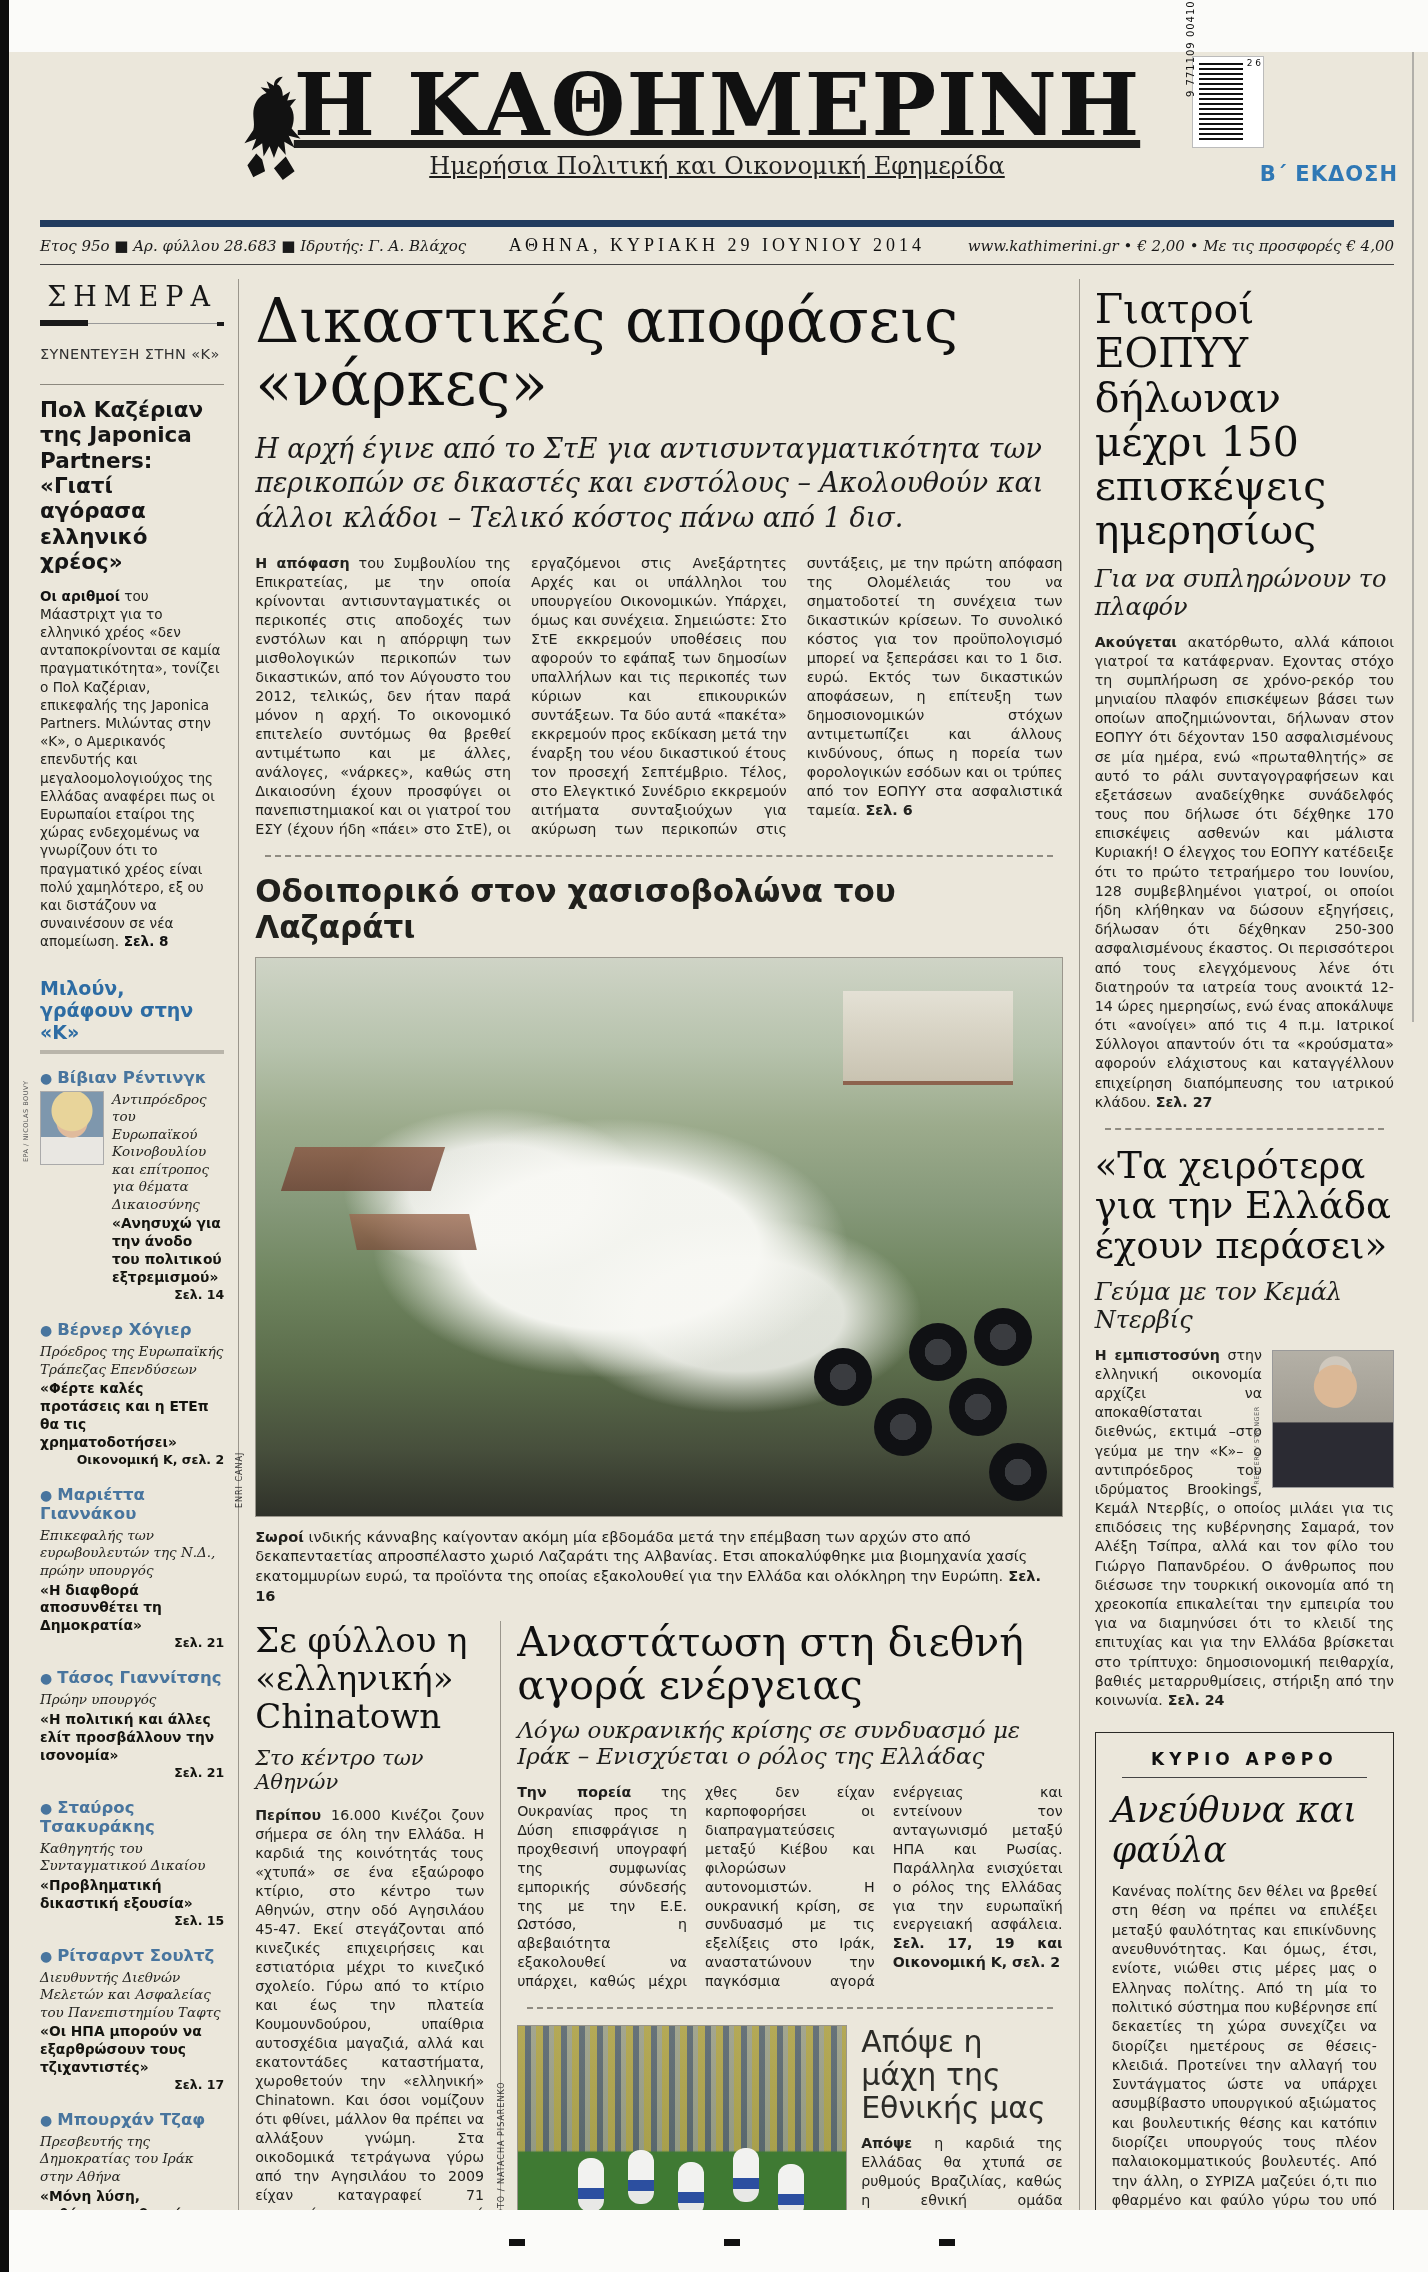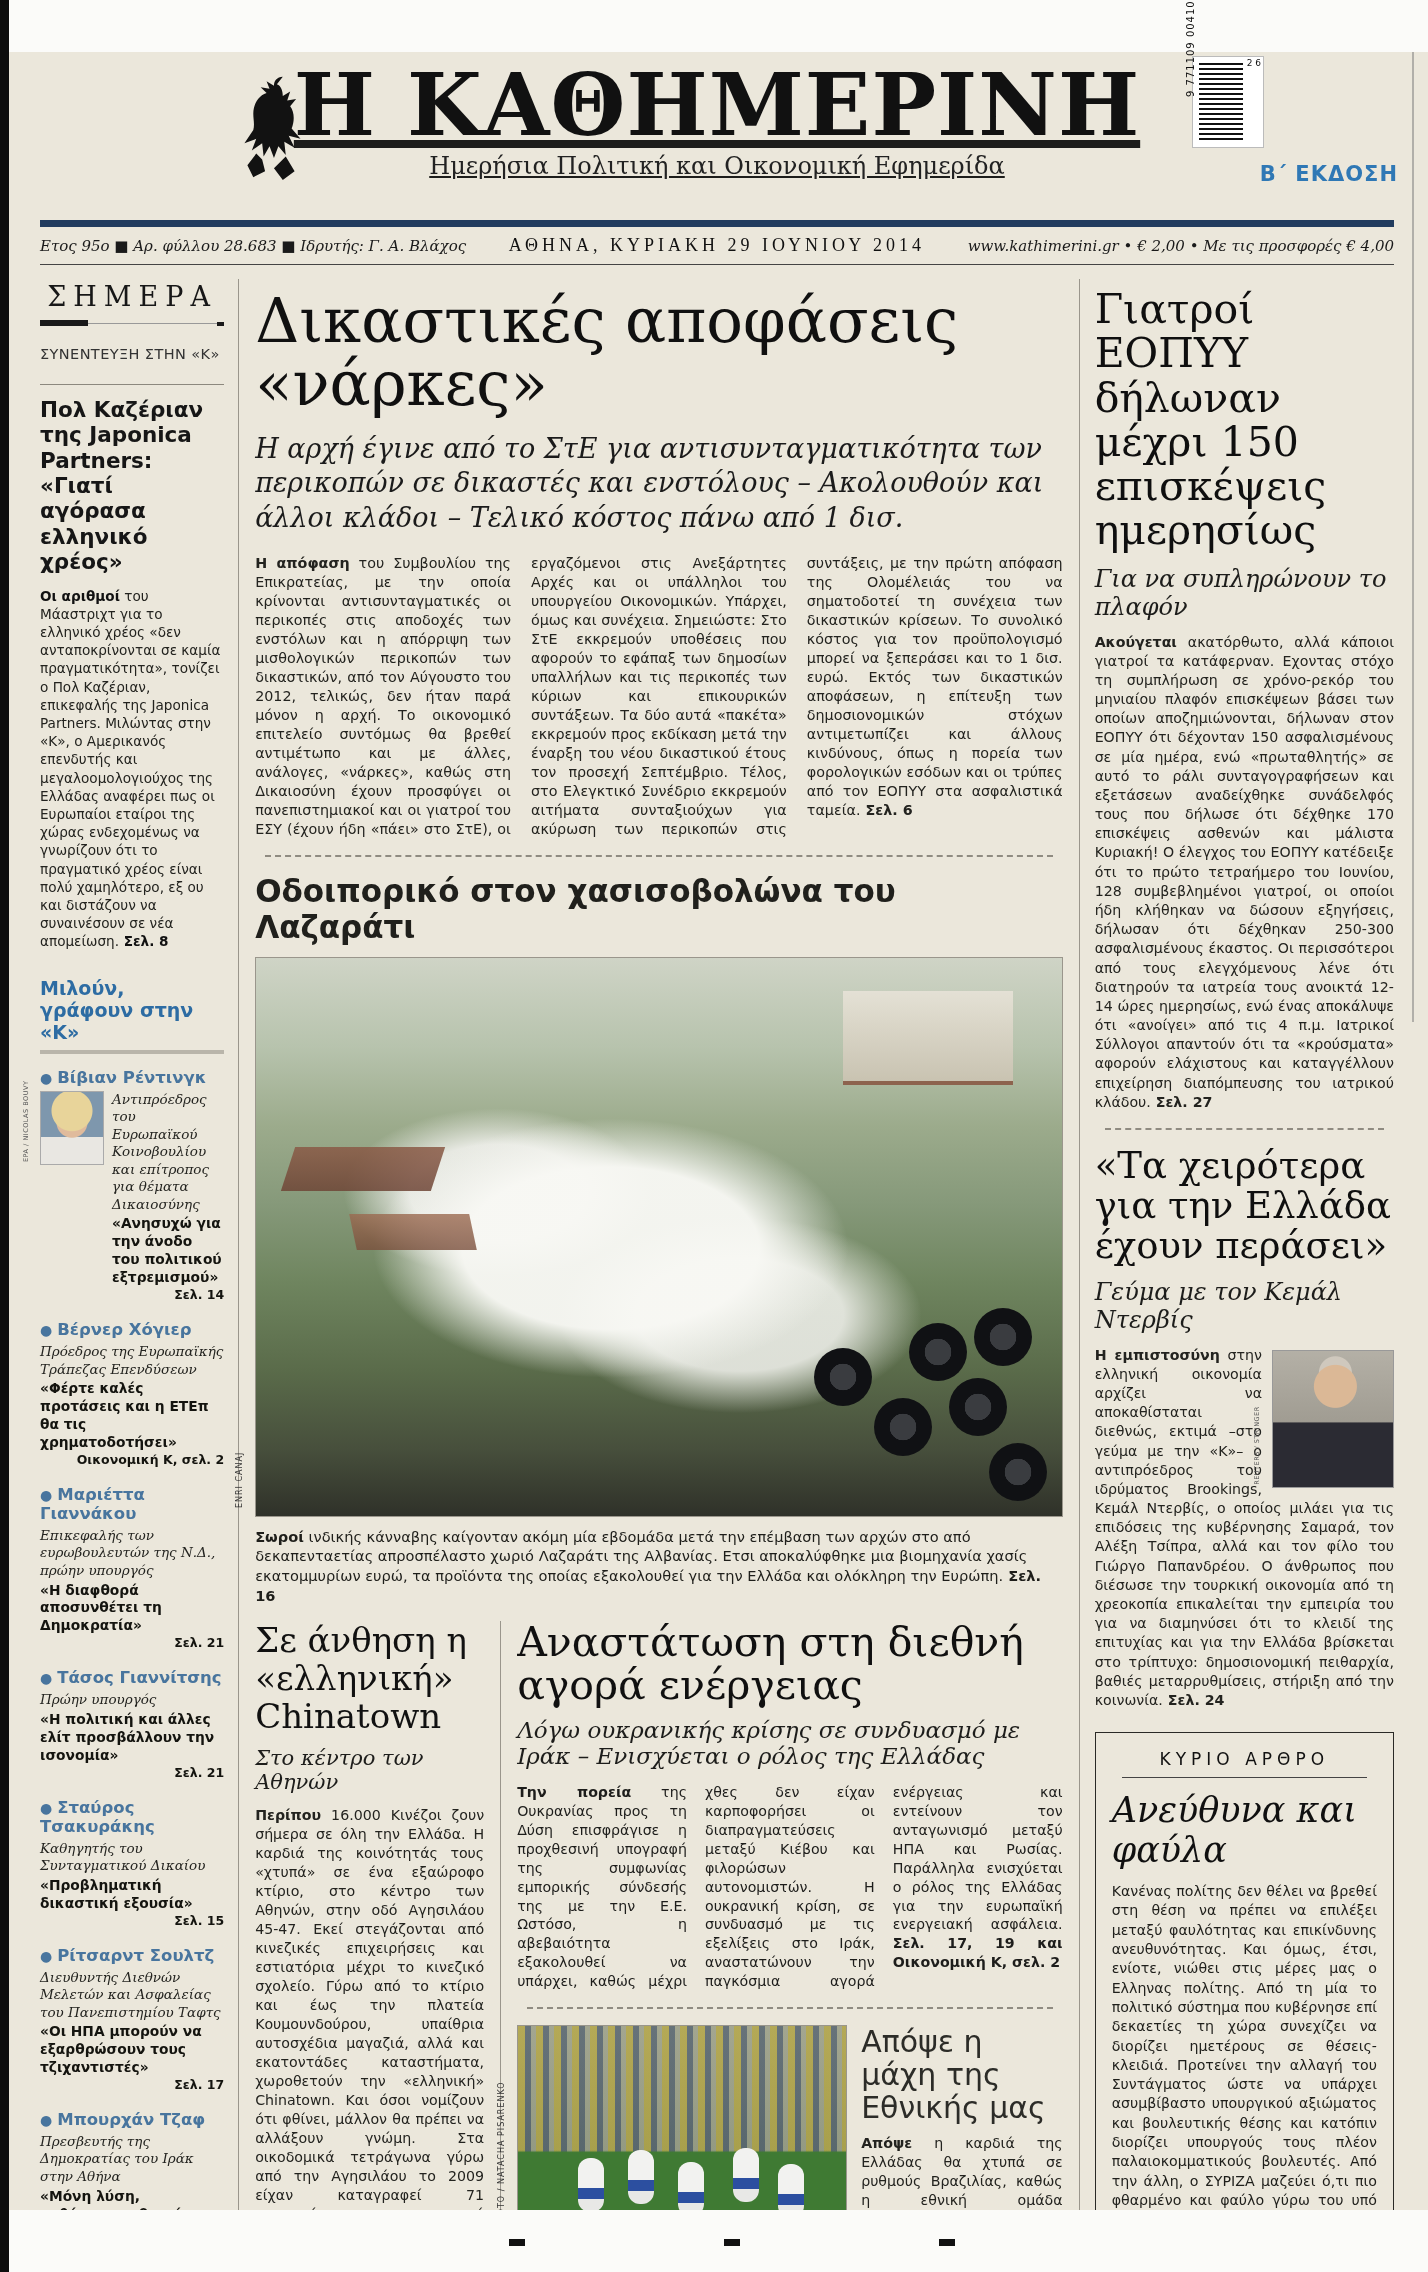--- a/index.html
+++ b/index.html
@@ -100,21 +100,21 @@
   .r-hl { font-family:"DejaVu Serif", serif; font-size:41px; line-height:1.08; color:#0f0f0f; margin-top:8px; }
   .r-sub { font-family:"DejaVu Serif", serif; font-style:italic; font-size:24px; margin:12px 0 12px; }
   .r-body { font-size:14.2px; line-height:1.35; text-align:justify; color:#23231f; }
   .dervis-photo { float:right; width:122px; height:138px; margin:4px 0 6px 10px; border:1px solid #999; position:relative;
      background:
        radial-gradient(circle at 52% 26%, #dbb896 0 21px, transparent 22px),
        radial-gradient(circle at 52% 16%, #cfc8bd 0 16px, transparent 17px),
        linear-gradient(180deg, transparent 0 52%, #2b2b33 53% 100%),
        linear-gradient(#b4b0a6,#8e8a80); }
   .editorial { border:1.5px solid #2a2a26; margin-top:22px; padding:16px 16px 18px; }
-  .ed-head { text-align:center; font-weight:400; font-size:17px; letter-spacing:5px; color:#111; }
+  .ed-head { text-align:center; font-weight:700; font-size:17px; letter-spacing:5px; color:#111; }
   .ed-rule { height:1px; background:#444; margin:8px 10px 12px; }
   .ed-hl { font-family:"DejaVu Serif", serif; font-style:italic; font-size:35px; text-align:left; margin:2px 0 12px; color:#101010; }
   .ed-body { font-size:14.2px; line-height:1.36; text-align:justify; color:#1f1f1b; }
 </style>
 </head>
 <body>
 
 <div class="paper">
   <div class="edge-left"></div>
   <div class="edge-right"></div>
@@ -240,21 +240,21 @@
           <div class="tire" style="right:130px; bottom:60px;"></div>
           <div class="tire" style="right:15px; bottom:15px;"></div>
           <div class="tire" style="right:190px; bottom:110px;"></div>
           <span class="photo-credit">ENRI CANAJ</span>
         </div>
         <div class="caption"><b>Σωροί</b><span> ινδικής κάνναβης καίγονταν ακόμη μία εβδομάδα μετά την επέμβαση των αρχών στο από δεκαπενταετίας απροσπέλαστο χωριό Λαζαράτι της Αλβανίας. Ετσι αποκαλύφθηκε μια βιομηχανία χασίς εκατομμυρίων ευρώ, τα προϊόντα της οποίας εξακολουθεί για την Ελλάδα και ολόκληρη την Ευρώπη.</span><b class="pageref"> Σελ. 16</b></div>
       </div>
 
       <div class="bottom-row">
         <div class="china">
-          <div class="china-hl">Σε άνθηση η «ελληνική» Chinatown</div>
+          <div class="china-hl">Σε φύλλου η «ελληνική» Chinatown</div>
           <div class="china-sub">Στο κέντρο των Αθηνών</div>
           <div class="small-body"><b>Περίπου</b><span> 16.000 Κινέζοι ζουν σήμερα σε όλη την Ελλάδα. Η καρδιά της κοινότητάς τους «χτυπά» σε ένα εξαώροφο κτίριο, στο κέντρο των Αθηνών, στην οδό Αγησιλάου 45-47. Εκεί στεγάζονται από κινεζικές επιχειρήσεις και εστιατόρια μέχρι το κινεζικό σχολείο. Γύρω από το κτίριο και έως την πλατεία Κουμουνδούρου, υπαίθρια αυτοσχέδια μαγαζιά, αλλά και εκατοντάδες καταστήματα, χωροθετούν την «ελληνική» Chinatown. Και όσοι νομίζουν ότι φθίνει, μάλλον θα πρέπει να αλλάξουν γνώμη. Στα οικοδομικά τετράγωνα γύρω από την Αγησιλάου το 2009 είχαν καταγραφεί 71 καταστήματα και πριν από λίγους μήνες 92. Ενώ όσοι αγοράζουν σπίτια για τη visa πολλαπλασιάζονται.</span></div>
         </div>
         <div class="energy-wrap">
           <div class="energy-hl">Αναστάτωση στη διεθνή αγορά ενέργειας</div>
           <div class="energy-sub">Λόγω ουκρανικής κρίσης σε συνδυασμό με Ιράκ – Ενισχύεται ο ρόλος της Ελλάδας</div>
           <div class="energy-body"><b>Την πορεία</b><span> της Ουκρανίας προς τη Δύση επισφράγισε η προχθεσινή υπογραφή της συμφωνίας εμπορικής σύνδεσής της με την Ε.Ε. Ωστόσο, η αβεβαιότητα εξακολουθεί να υπάρχει, καθώς μέχρι χθες δεν είχαν καρποφορήσει οι διαπραγματεύσεις μεταξύ Κιέβου και φιλορώσων αυτονομιστών. Η ουκρανική κρίση, σε συνδυασμό με τις εξελίξεις στο Ιράκ, αναστατώνουν την παγκόσμια αγορά ενέργειας και εντείνουν τον ανταγωνισμό μεταξύ ΗΠΑ και Ρωσίας. Παράλληλα ενισχύεται ο ρόλος της Ελλάδας για την ευρωπαϊκή ενεργειακή ασφάλεια.</span><b class="pageref"> Σελ. 17, 19 και Οικονομική Κ, σελ. 2</b></div>
           <div class="dashed"></div>
           <div class="match-row">
             <div class="matchphoto">

